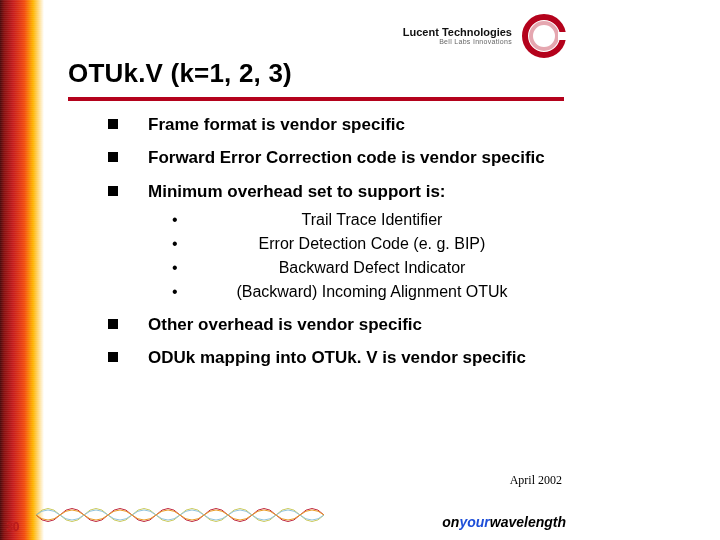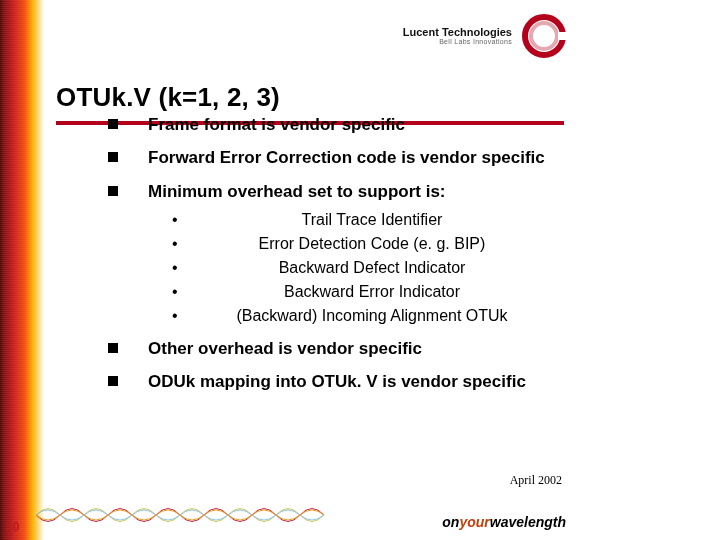--- a/index.html
+++ b/index.html
@@ -19,37 +19,37 @@
   
   .logo-wrap { position: absolute; right: 18px; top: 14px; display: flex; align-items: center; gap: 10px; }
   .logo-text { text-align: right; font-size: 11px; font-weight: bold; color:#111; line-height: 1.1; }
   .logo-text small { display:block; font-size:7px; font-weight:normal; color:#666; letter-spacing: .3px; }
   .logo-ring { width: 44px; height: 44px; position: relative; }
   .logo-ring .ring { position:absolute; inset:0; border:6px solid #b4021c; border-radius:50%; }
   .logo-ring .ring.inner { inset:7px; border-width:4px; border-color: rgba(180,2,28,.35); }
   .logo-ring .gap { position:absolute; right:-2px; top:18px; width:10px; height:8px; background:#fff; }
 
   
-  .title-block { position: absolute; left: 56px; top: 58px; right: 20px; margin-top: 24px; }
+  .title-block { position: absolute; left: 68px; top: 58px; right: 20px; }
   .title { font-size: 26px; font-weight: bold; color:#000; letter-spacing: .2px; }
   .title-rule { margin-top: 8px; height: 4px; background:#b4021c; width: 100%; }
 
   
   .content { position: absolute; left: 108px; top: 114px; right: 30px; }
   .l1 { list-style: none; }
   .l1 > li { position: relative; padding-left: 40px; font-size: 17px; font-weight: bold; color:#000; margin-bottom: 12px; line-height: 1.25; }
   .l1 > li::before { content:""; position:absolute; left:0; top:5px; width:10px; height:10px; background:#000; }
   .l2 { list-style: none; margin: 8px 0 4px 24px; text-align: center; }
   .l2 > li { position: relative; padding-left: 18px; font-size: 16px; font-weight: normal; color:#000; margin-bottom: 4px; line-height: 1.25; }
   .l2 > li::before { content:"•"; position:absolute; left:0; top:0; font-size:16px; }
 
   
   .date { position:absolute; right: 22px; bottom: 52px; font-family: "Times New Roman", serif; font-size: 12px; color:#000000; }
   .footer-logo { position:absolute; right: 18px; bottom: 10px; font-style: italic; font-size: 14px; font-weight: bold; color:#000; }
-  .footer-logo .accent { color:#c2410c; font-style: italic; }
+  .footer-logo .accent { color:#1d4ed8; font-style: italic; }
   .footer-logo .wave { color:#000; }
   .page-num { position:absolute; left: 6px; bottom: 6px; font-size: 12px; color:#b91c1c; font-weight: bold; }
 
   
   .dna { position:absolute; left: 36px; bottom: 12px; width: 290px; height: 26px; opacity: .85; }
   .dna path { fill:none; stroke-width:1; }
 </style>
 </head>
 <body>
 
@@ -77,21 +77,20 @@
   <div class="content">
     <ul class="l1">
       <li><span>Frame format is vendor specific</span></li>
       <li><span>Forward Error Correction code is vendor specific</span></li>
       <li>
         <span>Minimum overhead set to support is:</span>
         <ul class="l2">
           <li><span>Trail Trace Identifier</span></li>
           <li><span>Error Detection Code (e. g. BIP)</span></li>
           <li><span>Backward Defect Indicator</span></li>
-          <li><span>Backward Error Indicator</span></li>
           <li><span>(Backward) Incoming Alignment OTUk</span></li>
         </ul>
       </li>
       <li><span>Other overhead is vendor specific</span></li>
       <li><span>ODUk mapping into OTUk. V is vendor specific</span></li>
     </ul>
   </div>
 
   <div class="date">April 2002</div>
 

